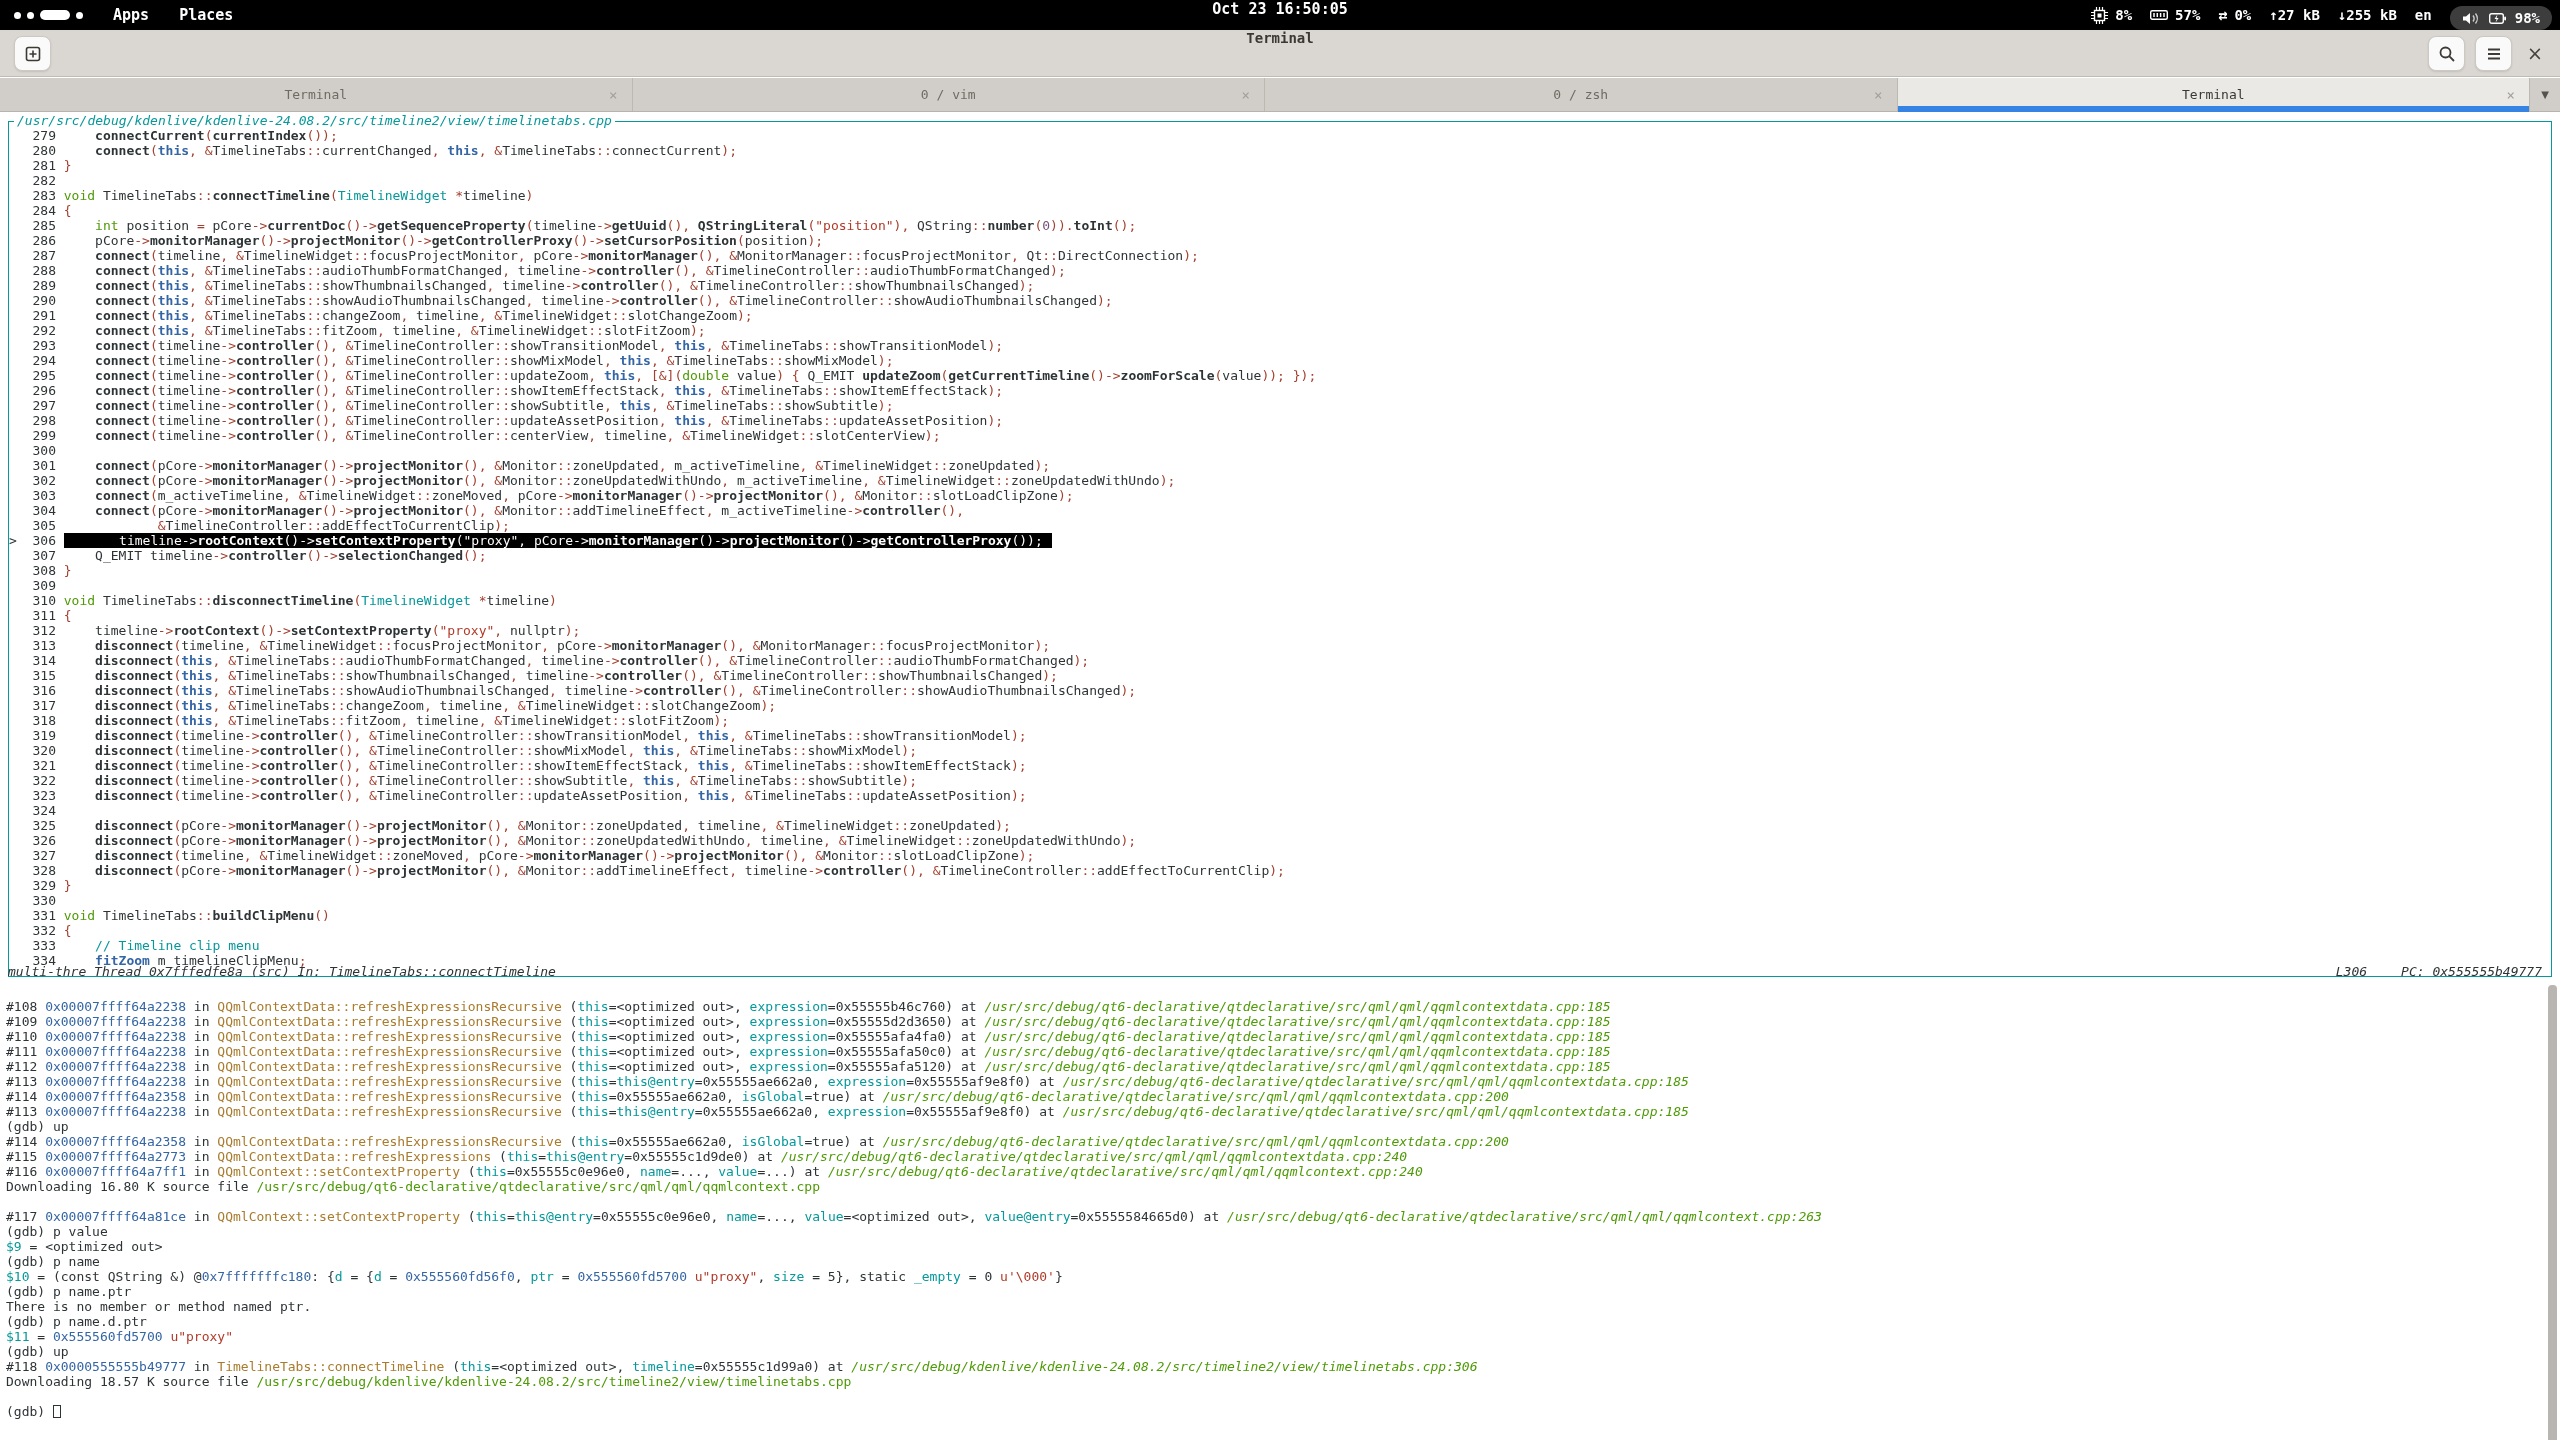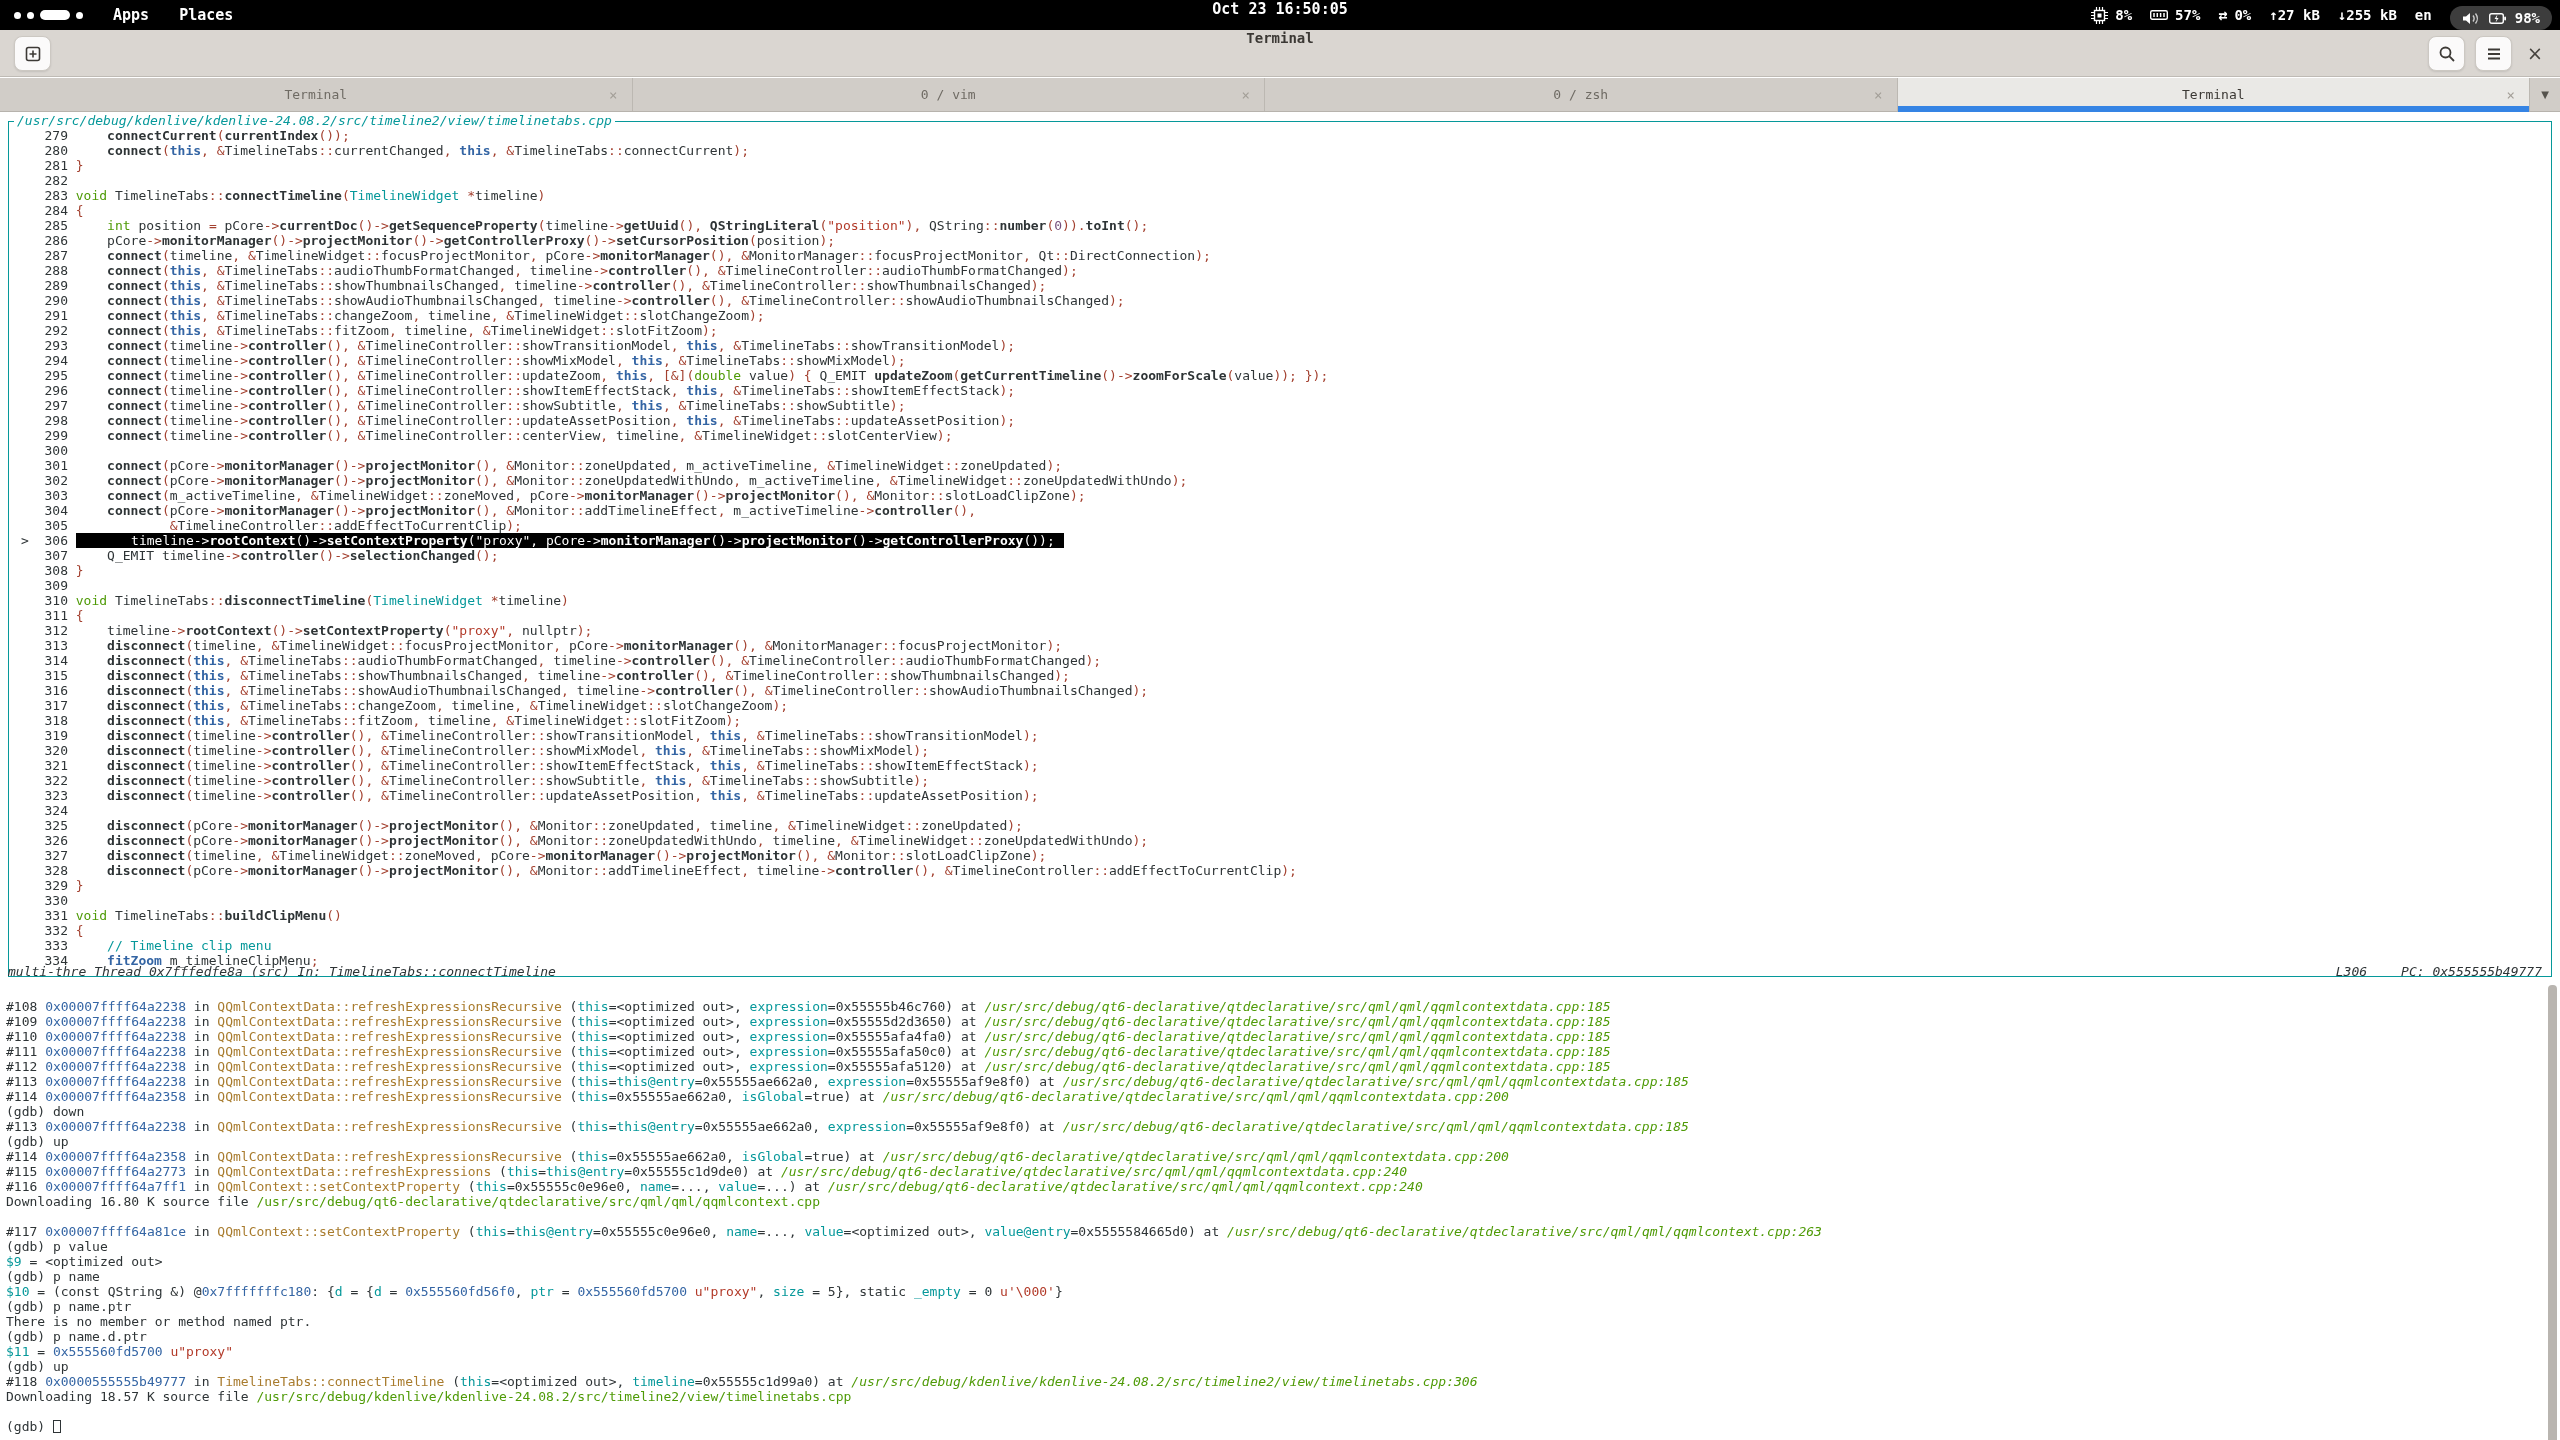--- a/index.html
+++ b/index.html
@@ -43,21 +43,21 @@
   .tab .underline { position:absolute; left:0; right:0; bottom:-1px; height:6px; background:#3584e4; }
   .tab-close { position:absolute; right:14px; top:0; line-height:34px; color:#a29e97; font-size:14px; }
   .tab-dd { flex:0 0 30px; display:flex; align-items:center; justify-content:center; color:#55524c; font-size:10px; }
 
   
   .term { position:absolute; left:0; top:112px; width:2560px; height:1328px; background:#ffffff;
     font:13px/15px "DejaVu Sans Mono","Liberation Mono",monospace; color:#2e3436; }
   .tui-box { position:absolute; left:8px; top:9px; width:2544px; height:856px; border:1px solid #06989a; }
   .tui-title { position:absolute; top:-9px; left:5px; background:#fff; padding:0 3px; color:#06989a;
     font-style:italic; white-space:pre; }
-  .srcrows { position:absolute; left:12px; top:6px; right:2px; }
+  .srcrows { position:absolute; left:0; top:6px; right:2px; }
   .row { height:15px; white-space:pre; }
   .codeln.cur { background:#000; padding-right:9px;padding-left:24px; }
   .codeln.cur span { color:#fff !important; }
 
   
   .k { color:#3465a4; font-weight:bold; }     
   .t { color:#4e9a06; }                        
   .u { color:#06989a; }                        
   .f { font-weight:bold; }                     
   .s { color:#b23a29; }                        
@@ -256,21 +256,20 @@
     </span>
   </div>
   <div class="console">
       <div class="row"><span>#108 </span><span class="addr">0x00007ffff64a2238</span><span> in </span><span class="gfn">QQmlContextData::refreshExpressionsRecursive</span><span> </span><span>(</span><span class="gvar">this</span><span>=</span><span>&lt;optimized out&gt;, </span><span class="gvar">expression</span><span>=</span><span>0x55555b46c760)</span><span> at </span><span class="gpath">/usr/src/debug/qt6-declarative/qtdeclarative/src/qml/qml/qqmlcontextdata.cpp:185</span></div>
       <div class="row"><span>#109 </span><span class="addr">0x00007ffff64a2238</span><span> in </span><span class="gfn">QQmlContextData::refreshExpressionsRecursive</span><span> </span><span>(</span><span class="gvar">this</span><span>=</span><span>&lt;optimized out&gt;, </span><span class="gvar">expression</span><span>=</span><span>0x55555d2d3650)</span><span> at </span><span class="gpath">/usr/src/debug/qt6-declarative/qtdeclarative/src/qml/qml/qqmlcontextdata.cpp:185</span></div>
       <div class="row"><span>#110 </span><span class="addr">0x00007ffff64a2238</span><span> in </span><span class="gfn">QQmlContextData::refreshExpressionsRecursive</span><span> </span><span>(</span><span class="gvar">this</span><span>=</span><span>&lt;optimized out&gt;, </span><span class="gvar">expression</span><span>=</span><span>0x55555afa4fa0)</span><span> at </span><span class="gpath">/usr/src/debug/qt6-declarative/qtdeclarative/src/qml/qml/qqmlcontextdata.cpp:185</span></div>
       <div class="row"><span>#111 </span><span class="addr">0x00007ffff64a2238</span><span> in </span><span class="gfn">QQmlContextData::refreshExpressionsRecursive</span><span> </span><span>(</span><span class="gvar">this</span><span>=</span><span>&lt;optimized out&gt;, </span><span class="gvar">expression</span><span>=</span><span>0x55555afa50c0)</span><span> at </span><span class="gpath">/usr/src/debug/qt6-declarative/qtdeclarative/src/qml/qml/qqmlcontextdata.cpp:185</span></div>
       <div class="row"><span>#112 </span><span class="addr">0x00007ffff64a2238</span><span> in </span><span class="gfn">QQmlContextData::refreshExpressionsRecursive</span><span> </span><span>(</span><span class="gvar">this</span><span>=</span><span>&lt;optimized out&gt;, </span><span class="gvar">expression</span><span>=</span><span>0x55555afa5120)</span><span> at </span><span class="gpath">/usr/src/debug/qt6-declarative/qtdeclarative/src/qml/qml/qqmlcontextdata.cpp:185</span></div>
       <div class="row"><span>#113 </span><span class="addr">0x00007ffff64a2238</span><span> in </span><span class="gfn">QQmlContextData::refreshExpressionsRecursive</span><span> </span><span>(</span><span class="gvar">this</span><span>=</span><span class="gvar">this@entry</span><span>=</span><span>0x55555ae662a0, </span><span class="gvar">expression</span><span>=</span><span>0x55555af9e8f0)</span><span> at </span><span class="gpath">/usr/src/debug/qt6-declarative/qtdeclarative/src/qml/qml/qqmlcontextdata.cpp:185</span></div>
       <div class="row"><span>#114 </span><span class="addr">0x00007ffff64a2358</span><span> in </span><span class="gfn">QQmlContextData::refreshExpressionsRecursive</span><span> </span><span>(</span><span class="gvar">this</span><span>=</span><span>0x55555ae662a0, </span><span class="gvar">isGlobal</span><span>=</span><span>true)</span><span> at </span><span class="gpath">/usr/src/debug/qt6-declarative/qtdeclarative/src/qml/qml/qqmlcontextdata.cpp:200</span></div>
-      <div class="row"><span>(gdb) down</span></div>
       <div class="row"><span>#113 </span><span class="addr">0x00007ffff64a2238</span><span> in </span><span class="gfn">QQmlContextData::refreshExpressionsRecursive</span><span> </span><span>(</span><span class="gvar">this</span><span>=</span><span class="gvar">this@entry</span><span>=</span><span>0x55555ae662a0, </span><span class="gvar">expression</span><span>=</span><span>0x55555af9e8f0)</span><span> at </span><span class="gpath">/usr/src/debug/qt6-declarative/qtdeclarative/src/qml/qml/qqmlcontextdata.cpp:185</span></div>
       <div class="row"><span>(gdb) up</span></div>
       <div class="row"><span>#114 </span><span class="addr">0x00007ffff64a2358</span><span> in </span><span class="gfn">QQmlContextData::refreshExpressionsRecursive</span><span> </span><span>(</span><span class="gvar">this</span><span>=</span><span>0x55555ae662a0, </span><span class="gvar">isGlobal</span><span>=</span><span>true)</span><span> at </span><span class="gpath">/usr/src/debug/qt6-declarative/qtdeclarative/src/qml/qml/qqmlcontextdata.cpp:200</span></div>
       <div class="row"><span>#115 </span><span class="addr">0x00007ffff64a2773</span><span> in </span><span class="gfn">QQmlContextData::refreshExpressions</span><span> </span><span>(</span><span class="gvar">this</span><span>=</span><span class="gvar">this@entry</span><span>=</span><span>0x55555c1d9de0)</span><span> at </span><span class="gpath">/usr/src/debug/qt6-declarative/qtdeclarative/src/qml/qml/qqmlcontextdata.cpp:240</span></div>
       <div class="row"><span>#116 </span><span class="addr">0x00007ffff64a7ff1</span><span> in </span><span class="gfn">QQmlContext::setContextProperty</span><span> </span><span>(</span><span class="gvar">this</span><span>=</span><span>0x55555c0e96e0, </span><span class="gvar">name</span><span>=</span><span>..., </span><span class="gvar">value</span><span>=</span><span>...)</span><span> at </span><span class="gpath">/usr/src/debug/qt6-declarative/qtdeclarative/src/qml/qml/qqmlcontext.cpp:240</span></div>
       <div class="row"><span>Downloading 16.80 K source file </span><span class="gpath2">/usr/src/debug/qt6-declarative/qtdeclarative/src/qml/qml/qqmlcontext.cpp</span></div>
       <div class="row">&nbsp;</div>
       <div class="row"><span>#117 </span><span class="addr">0x00007ffff64a81ce</span><span> in </span><span class="gfn">QQmlContext::setContextProperty</span><span> </span><span>(</span><span class="gvar">this</span><span>=</span><span class="gvar">this@entry</span><span>=</span><span>0x55555c0e96e0, </span><span class="gvar">name</span><span>=</span><span>..., </span><span class="gvar">value</span><span>=</span><span>&lt;optimized out&gt;, </span><span class="gvar">value@entry</span><span>=</span><span>0x5555584665d0)</span><span> at </span><span class="gpath">/usr/src/debug/qt6-declarative/qtdeclarative/src/qml/qml/qqmlcontext.cpp:263</span></div>
       <div class="row"><span>(gdb) p value</span></div>
       <div class="row"><span class="gvar">$9</span><span> = &lt;optimized out&gt;</span></div>

